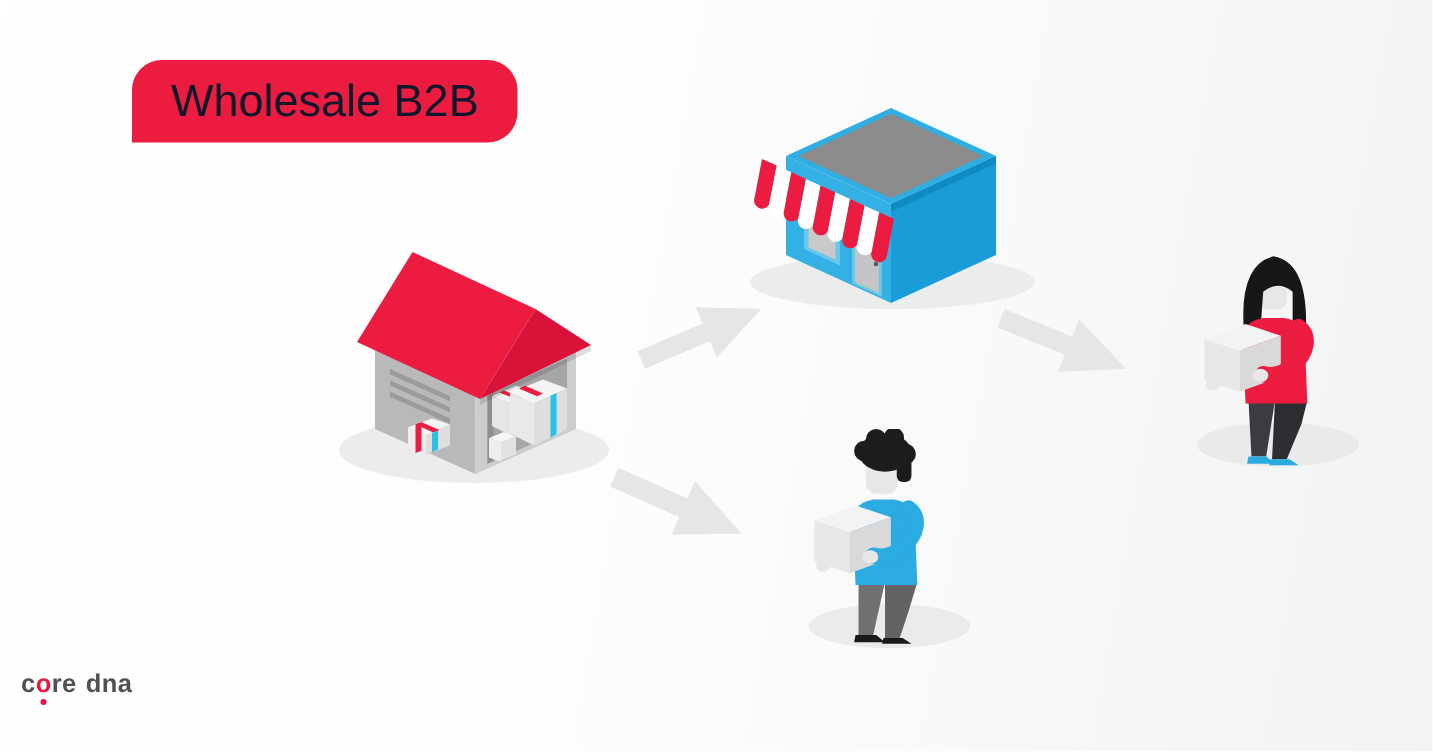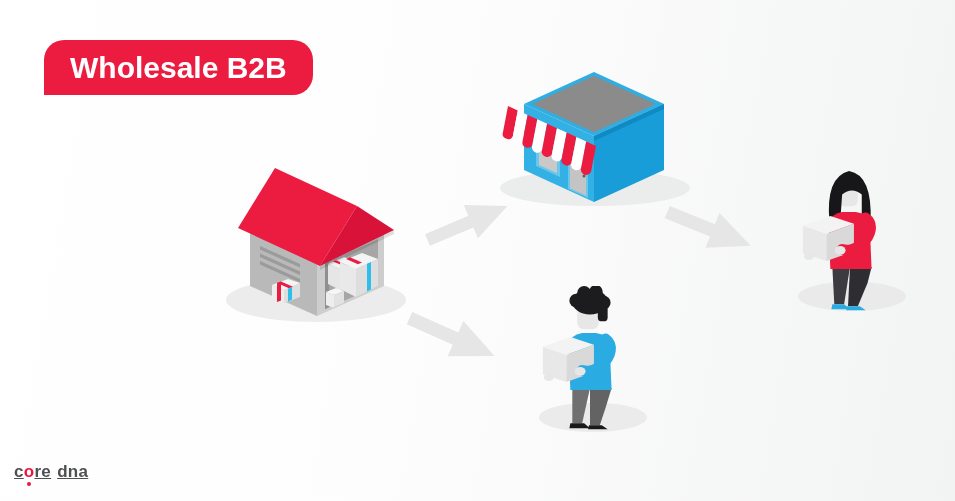--- a/index.html
+++ b/index.html
@@ -5,28 +5,28 @@
   html,body{margin:0;padding:0;}
   .canvas{
     position:relative;width:955px;height:501px;overflow:hidden;
     background:linear-gradient(100deg,#ffffff 0%,#fdfdfd 45%,#f2f3f3 100%);
     font-family:"Liberation Sans",sans-serif;
   }
   .abs{position:absolute;}
   
   .badge{left:44px;top:40px;}
   .badge-line{
-    width:fit-content;background:#EC1C41;color:#ffffff;
-    font-weight:bold;font-size:30px;line-height:55px;height:55px;
-    padding:0 26px;white-space:nowrap;
+    width:fit-content;background:#EC1C41;color:#0f172a;
+    font-weight:normal;font-size:30px;line-height:55px;height:55px;
+    padding:0 26px;white-space:nowrap;margin-left:44px;
   }
   .badge-line1{border-radius:20px 20px 20px 0;}
   .badge-line2{border-radius:0 0 20px 20px;}
   
-  .logo{left:14px;top:462px;font-size:17px;font-weight:600;color:#4F5052;letter-spacing:.3px;text-decoration:underline;}
+  .logo{left:14px;top:446px;font-size:17px;font-weight:600;color:#4F5052;letter-spacing:.3px;}
   .logo .o{color:#E8173F;position:relative;display:inline-block;}
   .logo .o::after{
     content:"";position:absolute;left:50%;transform:translateX(-50%);
     bottom:-4px;width:4px;height:4px;border-radius:50%;background:#E8173F;
   }
   .logo .dna{margin-left:6px;}
   svg{display:block;}
 </style>
 </head>
 <body>

